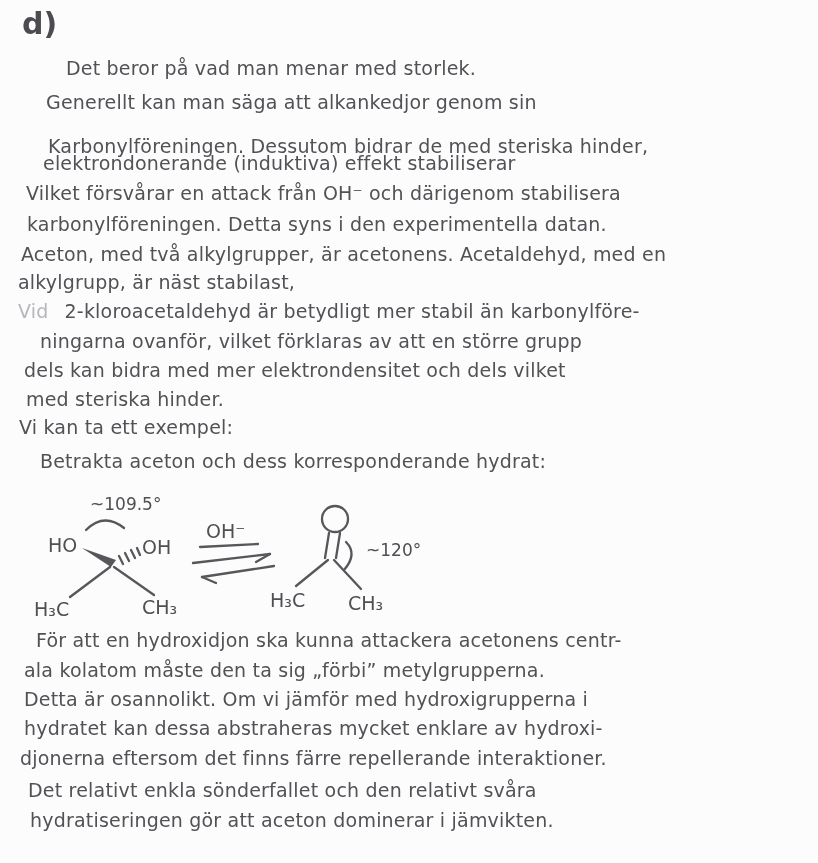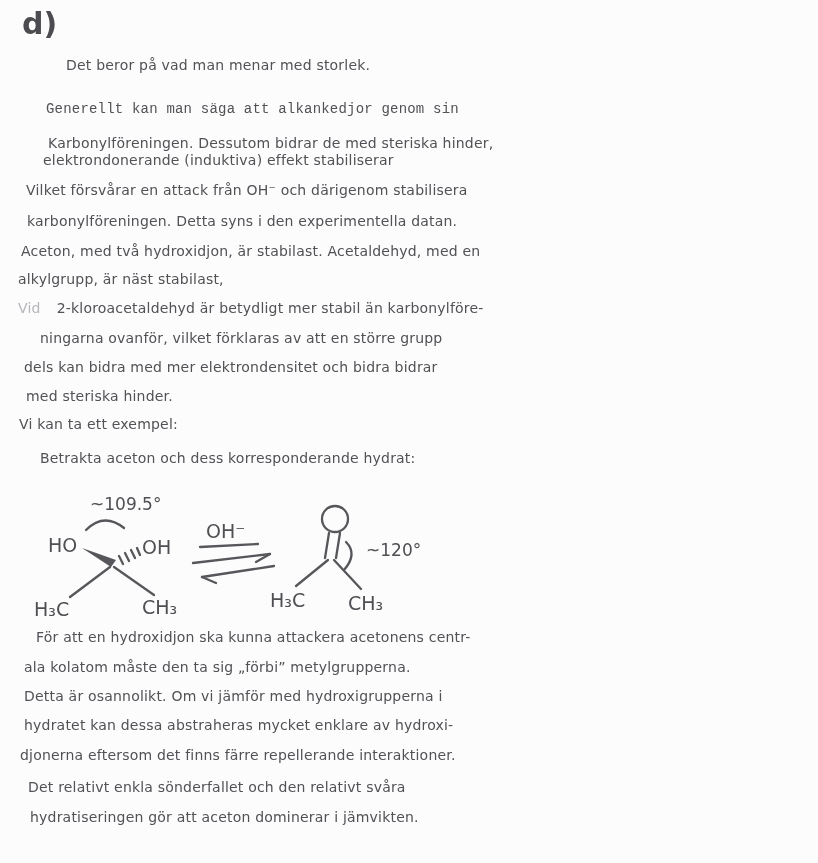--- a/index.html
+++ b/index.html
@@ -18,21 +18,21 @@
   }
   .heading {
     position: absolute;
     font-size: 30px;
     font-weight: bold;
     color: #4c4c50;
   }
   .ln {
     position: absolute;
     white-space: nowrap;
-    font-size: 14px;
+    font-size: 19px;
     letter-spacing: 0.2px;
     color: #515156;
   }
   .ln .faint {
     color: #b6b6bc;
     margin-right: 16px;
   }
   .diagram {
     position: absolute;
     left: 30px;
@@ -54,34 +54,34 @@
   }
 </style>
 </head>
 <body>
 
 <div class="page">
 
   <div class="heading" style="left:22px; top:6px;">d)</div>
 
   <div class="ln" style="left:66px; top:57px;">Det beror på vad man menar med storlek.</div>
-  <div class="ln" style="left:46px; top:101px;font-family:Liberation Mono, monospace;">Generellt kan man säga att alkankedjor genom sin</div>
+  <div class="ln" style="left:46px; top:91px;">Generellt kan man säga att alkankedjor genom sin</div>
   <div class="ln" style="left:43px; top:121px;margin-top:31px;">elektrondonerande (induktiva) effekt stabiliserar</div>
   <div class="ln" style="left:24px; top:135px;margin-left:24px;">Karbonylföreningen. Dessutom bidrar de med steriska hinder,</div>
   <div class="ln" style="left:26px; top:182px;">Vilket försvårar en attack från OH⁻ och därigenom stabilisera</div>
   <div class="ln" style="left:27px; top:213px;">karbonylföreningen. Detta syns i den experimentella datan.</div>
-  <div class="ln" style="left:21px; top:243px;">Aceton, med två hydroxidjon, är stabilast. Acetaldehyd, med en</div>
+  <div class="ln" style="left:21px; top:243px;">Aceton, med två alkylgrupper, är acetonens. Acetaldehyd, med en</div>
   <div class="ln" style="left:18px; top:271px;">alkylgrupp, är näst stabilast,</div>
 
   <div class="ln" style="left:18px; top:300px;">
     <span class="faint">Vid</span><span>2-kloroacetaldehyd är betydligt mer stabil än karbonylföre-</span>
   </div>
 
   <div class="ln" style="left:40px; top:330px;">ningarna ovanför, vilket förklaras av att en större grupp</div>
-  <div class="ln" style="left:24px; top:359px;">dels kan bidra med mer elektrondensitet och bidra bidrar</div>
+  <div class="ln" style="left:24px; top:359px;">dels kan bidra med mer elektrondensitet och dels vilket</div>
   <div class="ln" style="left:26px; top:388px;">med steriska hinder.</div>
   <div class="ln" style="left:19px; top:416px;">Vi kan ta ett exempel:</div>
   <div class="ln" style="left:40px; top:450px;">Betrakta aceton och dess korresponderande hydrat:</div>
 
   <svg class="diagram" width="460" height="140" viewBox="0 0 460 140">
 
     <g>
       <text x="60" y="20" font-size="17">~109.5°</text>
       <path class="stroke" d="M 56 40 Q 74 22 94 38"></path>
       <text x="18" y="62" font-size="19">HO</text>

